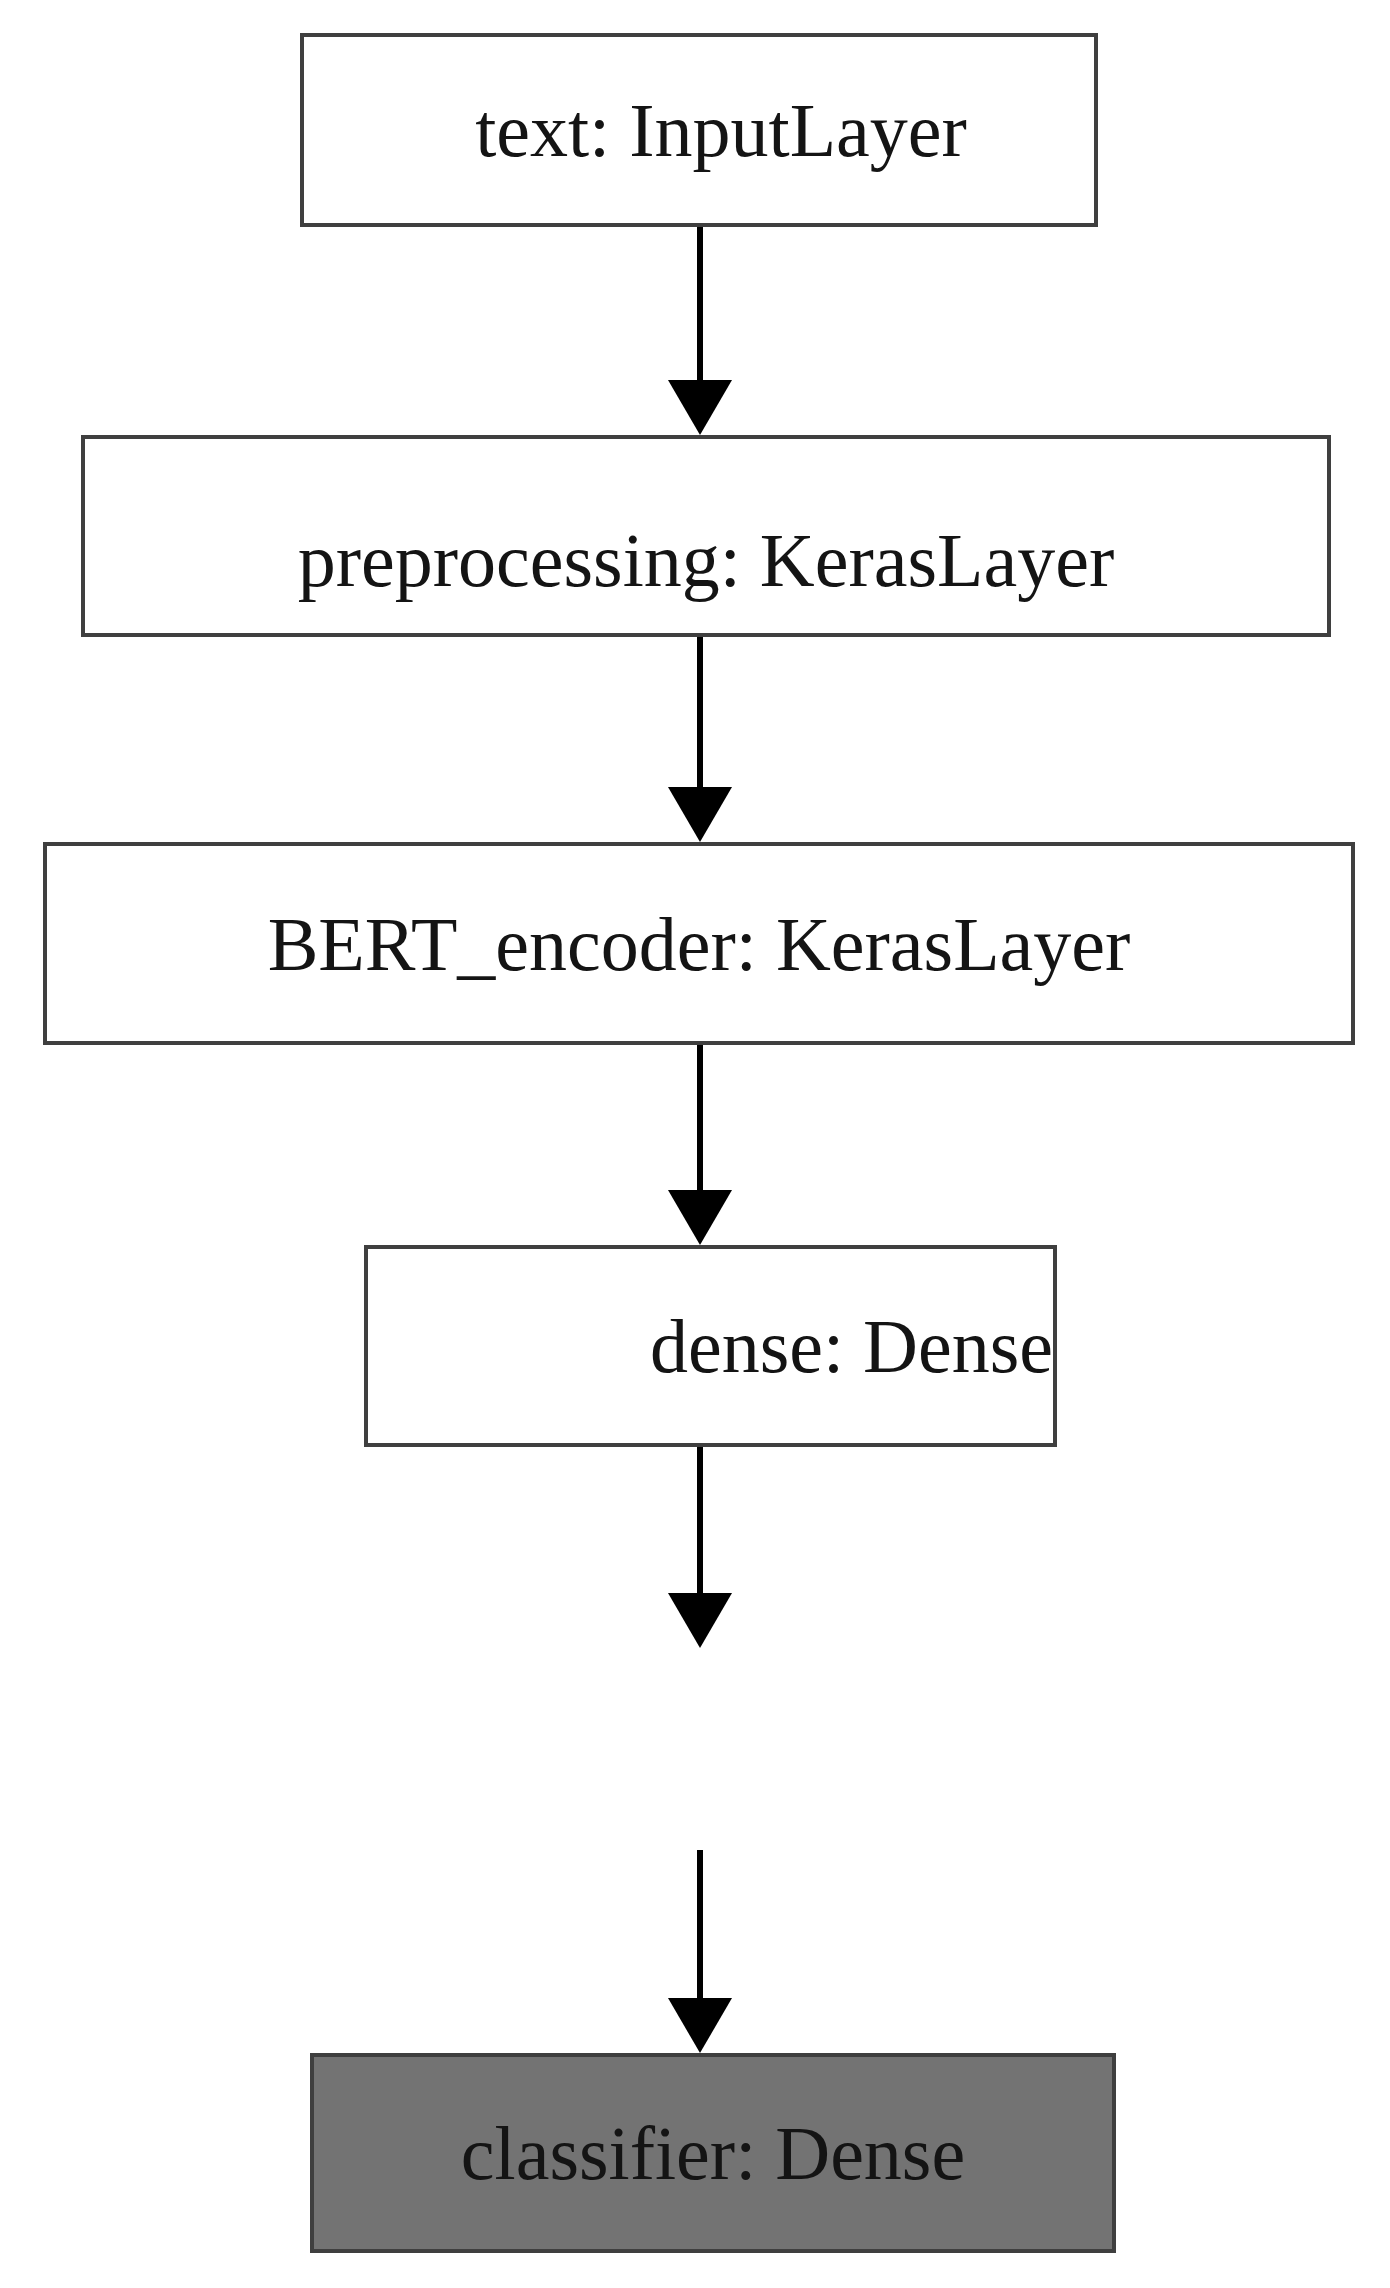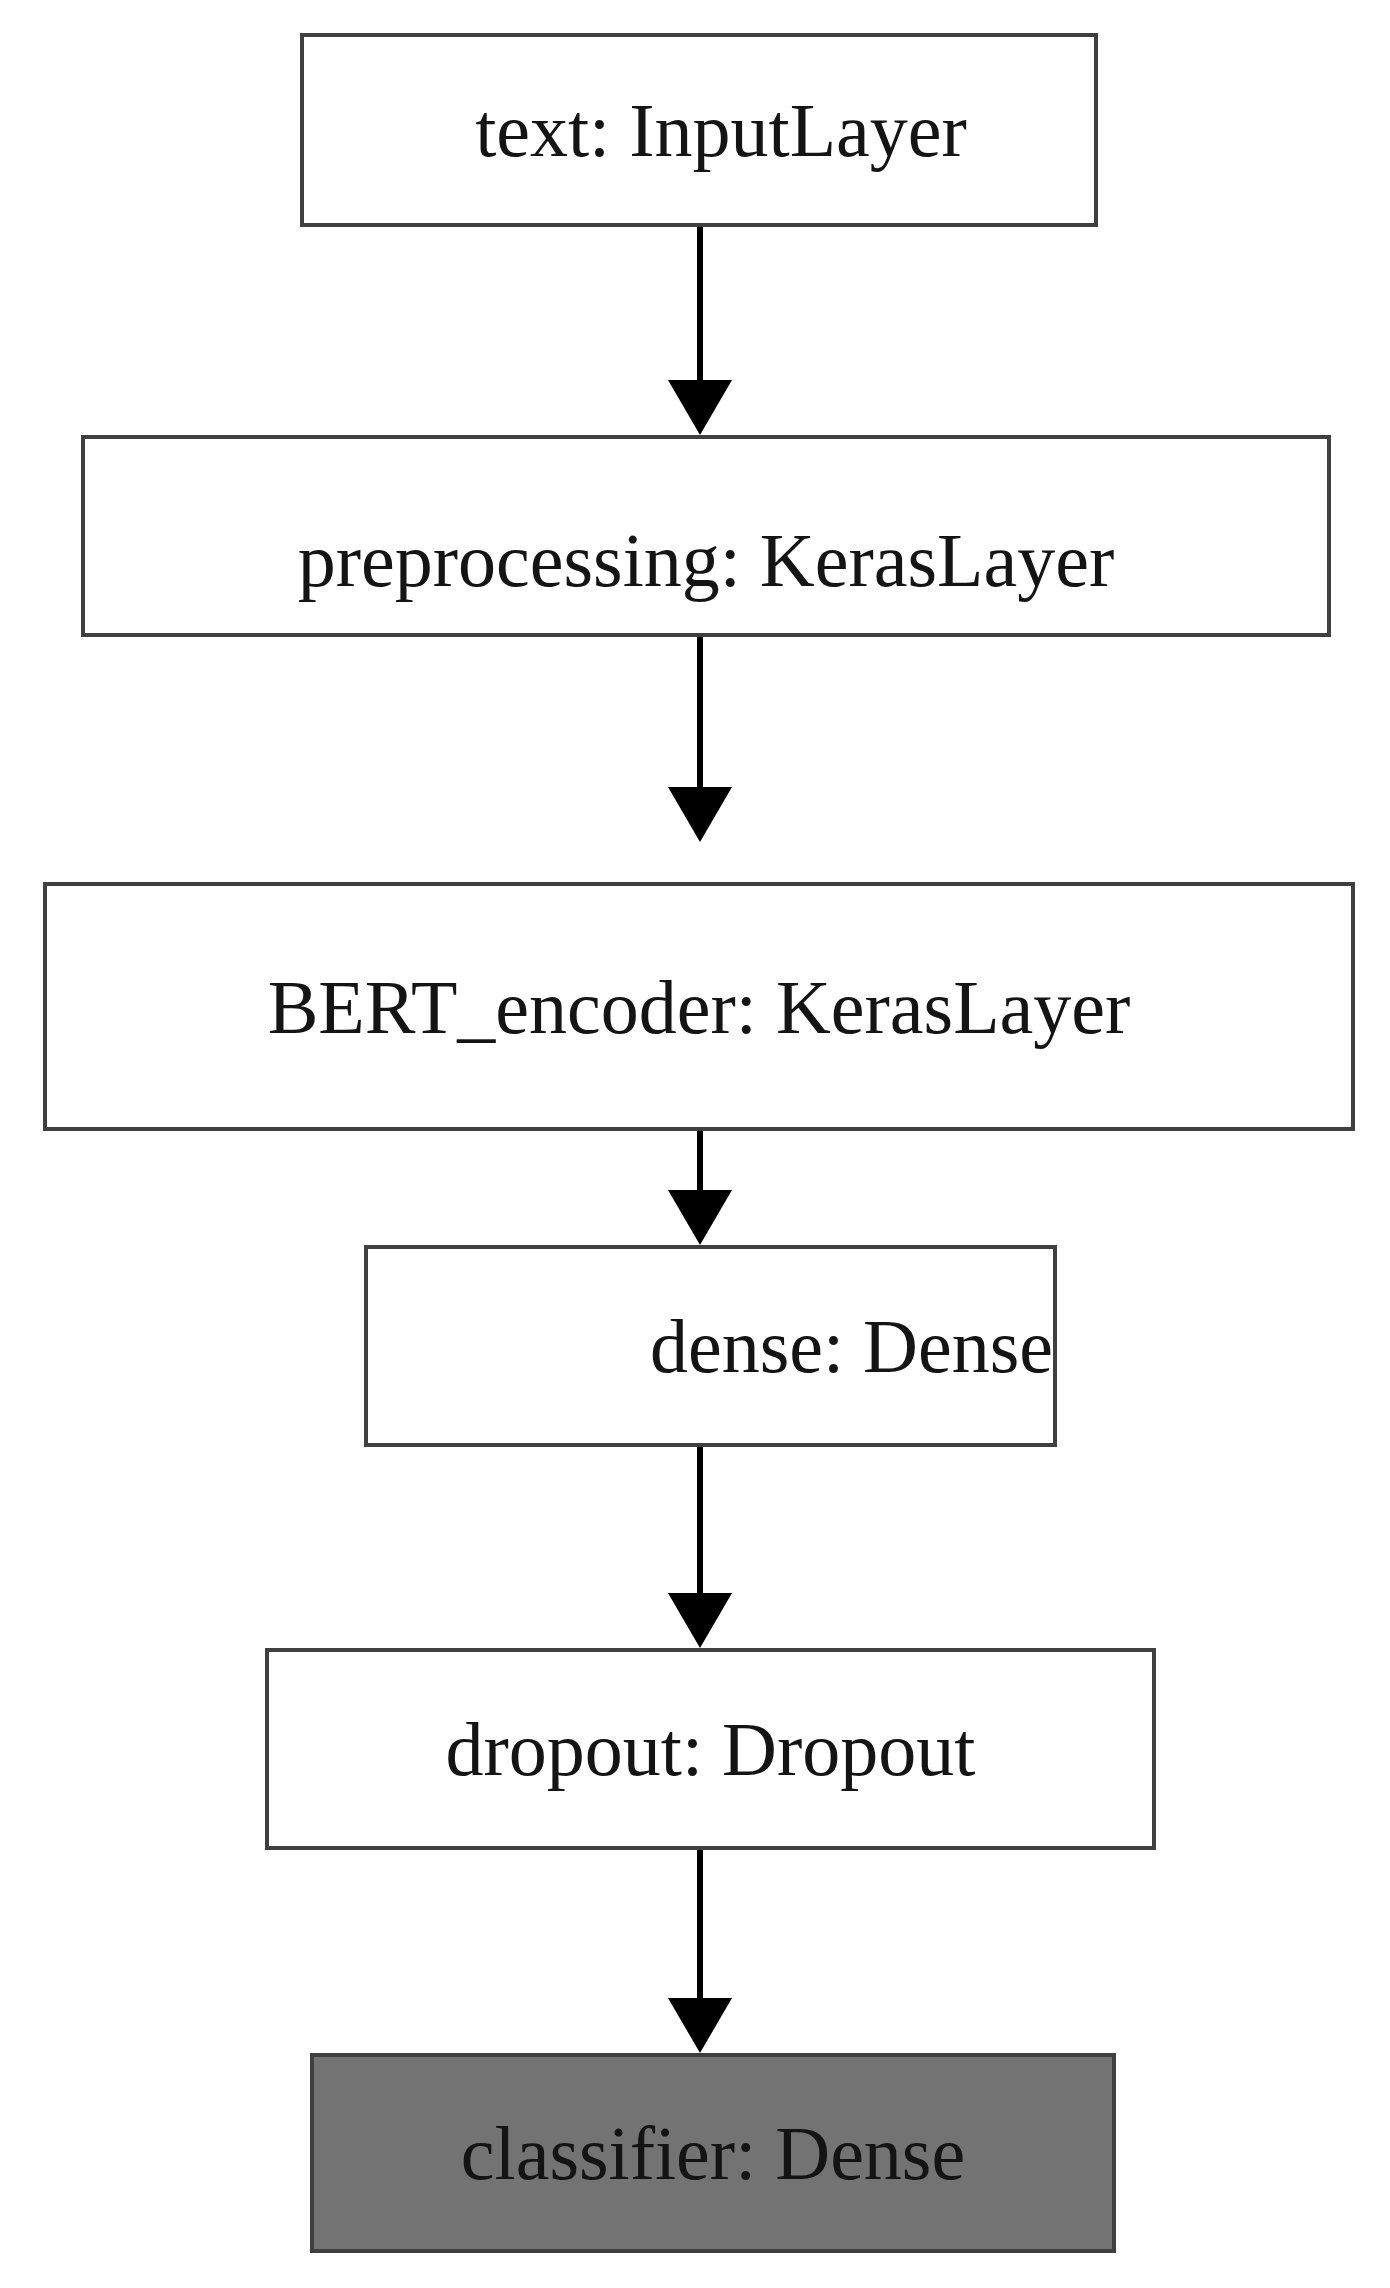--- a/index.html
+++ b/index.html
@@ -74,25 +74,22 @@
         <line x1="32" y1="0" x2="32" y2="152" stroke="#000000" stroke-width="6"></line>
         <polygon points="0,148 64,148 32,203" fill="#000000"></polygon>
       </svg>
     </div>
     <div class="node" style="left: 300px; top: 33px; width: 798px; height: 194px; background: rgb(255, 255, 255); border-color: rgb(63, 63, 63); padding-left: 44px;">
       <span class="node-label" style="color: rgb(20, 20, 20);">text: InputLayer</span>
     </div>
     <div class="node" style="left: 81px; top: 435px; width: 1250px; height: 202px; background: rgb(255, 255, 255); border-color: rgb(63, 63, 63);">
       <span class="node-label" style="color: rgb(20, 20, 20); margin-top: 48px;">preprocessing: KerasLayer</span>
     </div>
-    <div class="node" style="left: 43px; top: 842px; width: 1312px; height: 249px; background: rgb(255, 255, 255); border-color: rgb(63, 63, 63); margin-top: 40px;">
+    <div class="node" style="left: 43px; top: 842px; width: 1312px; height: 203px; background: rgb(255, 255, 255); border-color: rgb(63, 63, 63);">
       <span class="node-label" style="color: rgb(20, 20, 20);">BERT_encoder: KerasLayer</span>
     </div>
     <div class="node" style="left: 364px; top: 1245px; width: 693px; height: 202px; background: rgb(255, 255, 255); border-color: rgb(63, 63, 63); justify-content: flex-end;">
       <span class="node-label" style="color: rgb(20, 20, 20);">dense: Dense</span>
-    </div>
-    <div class="node" style="left: 265px; top: 1648px; width: 891px; height: 202px; background: rgb(255, 255, 255); border-color: rgb(63, 63, 63);">
-      <span class="node-label" style="color: rgb(20, 20, 20);">dropout: Dropout</span>
     </div>
     <div class="node" style="left: 310px; top: 2053px; width: 806px; height: 200px; background: #737373; border-color: rgb(63, 63, 63);">
       <span class="node-label" style="color: rgb(20, 20, 20);">classifier: Dense</span>
     </div>
   </div>
 
 </body></html>

